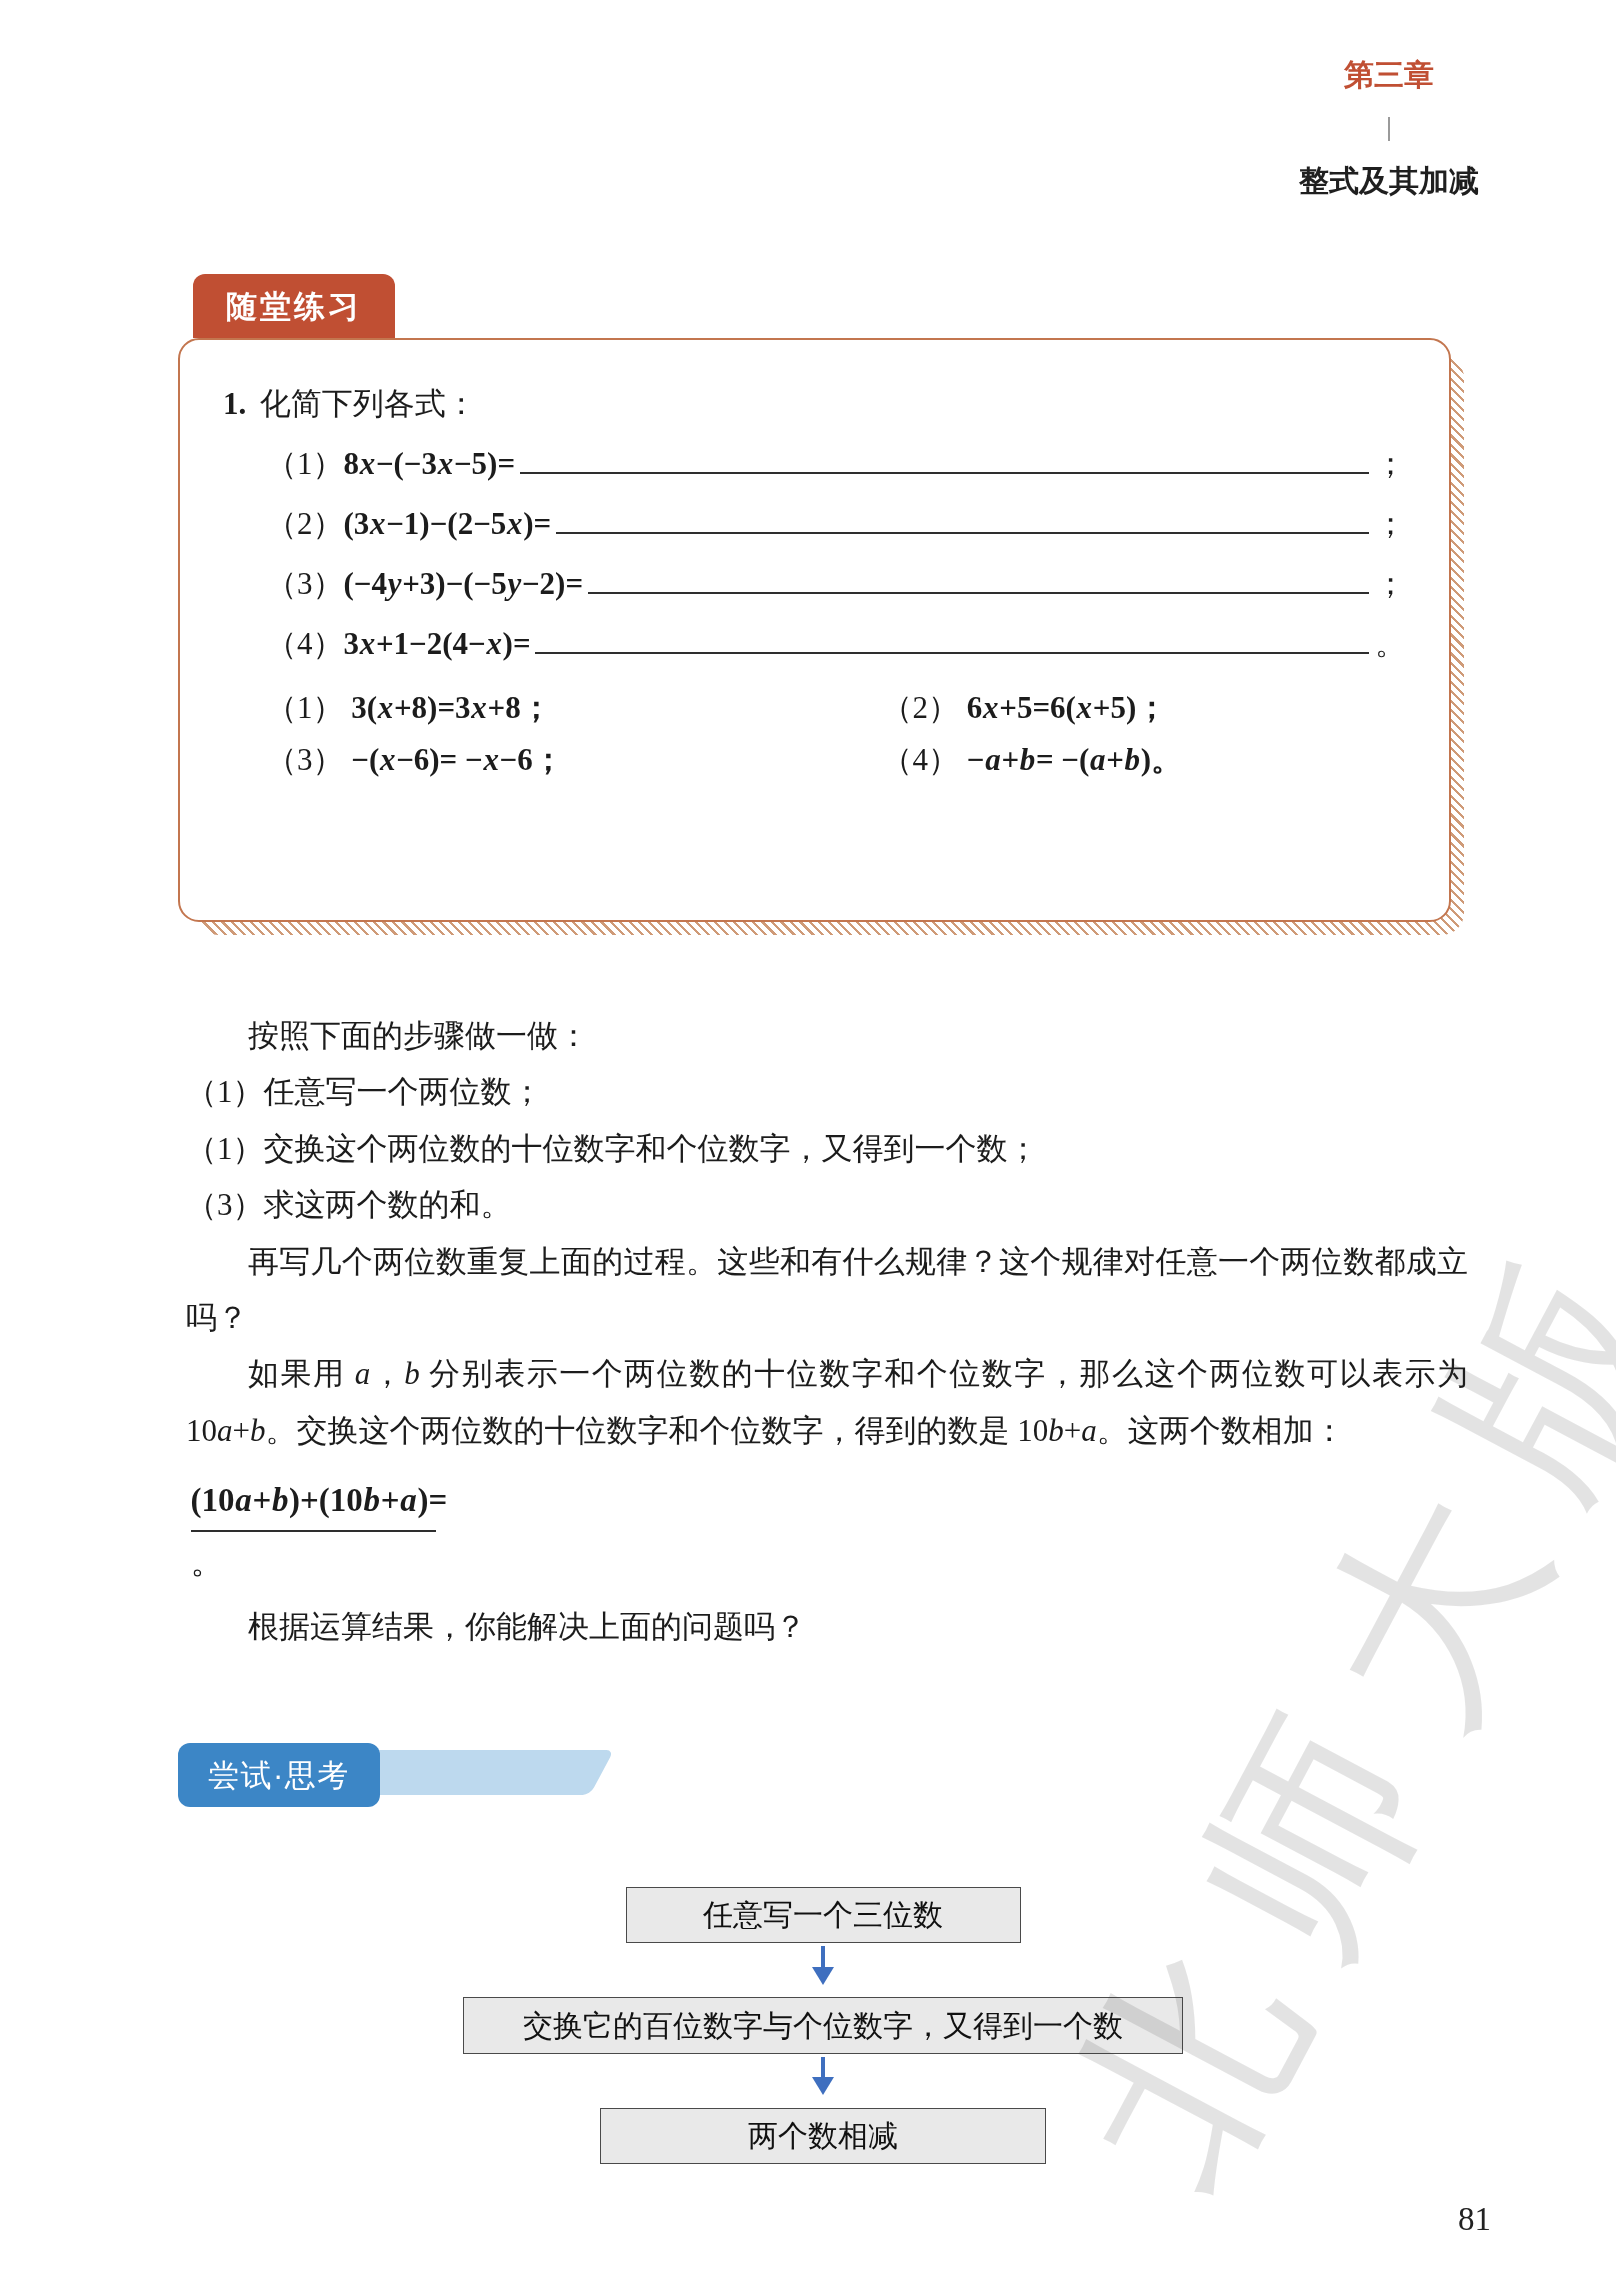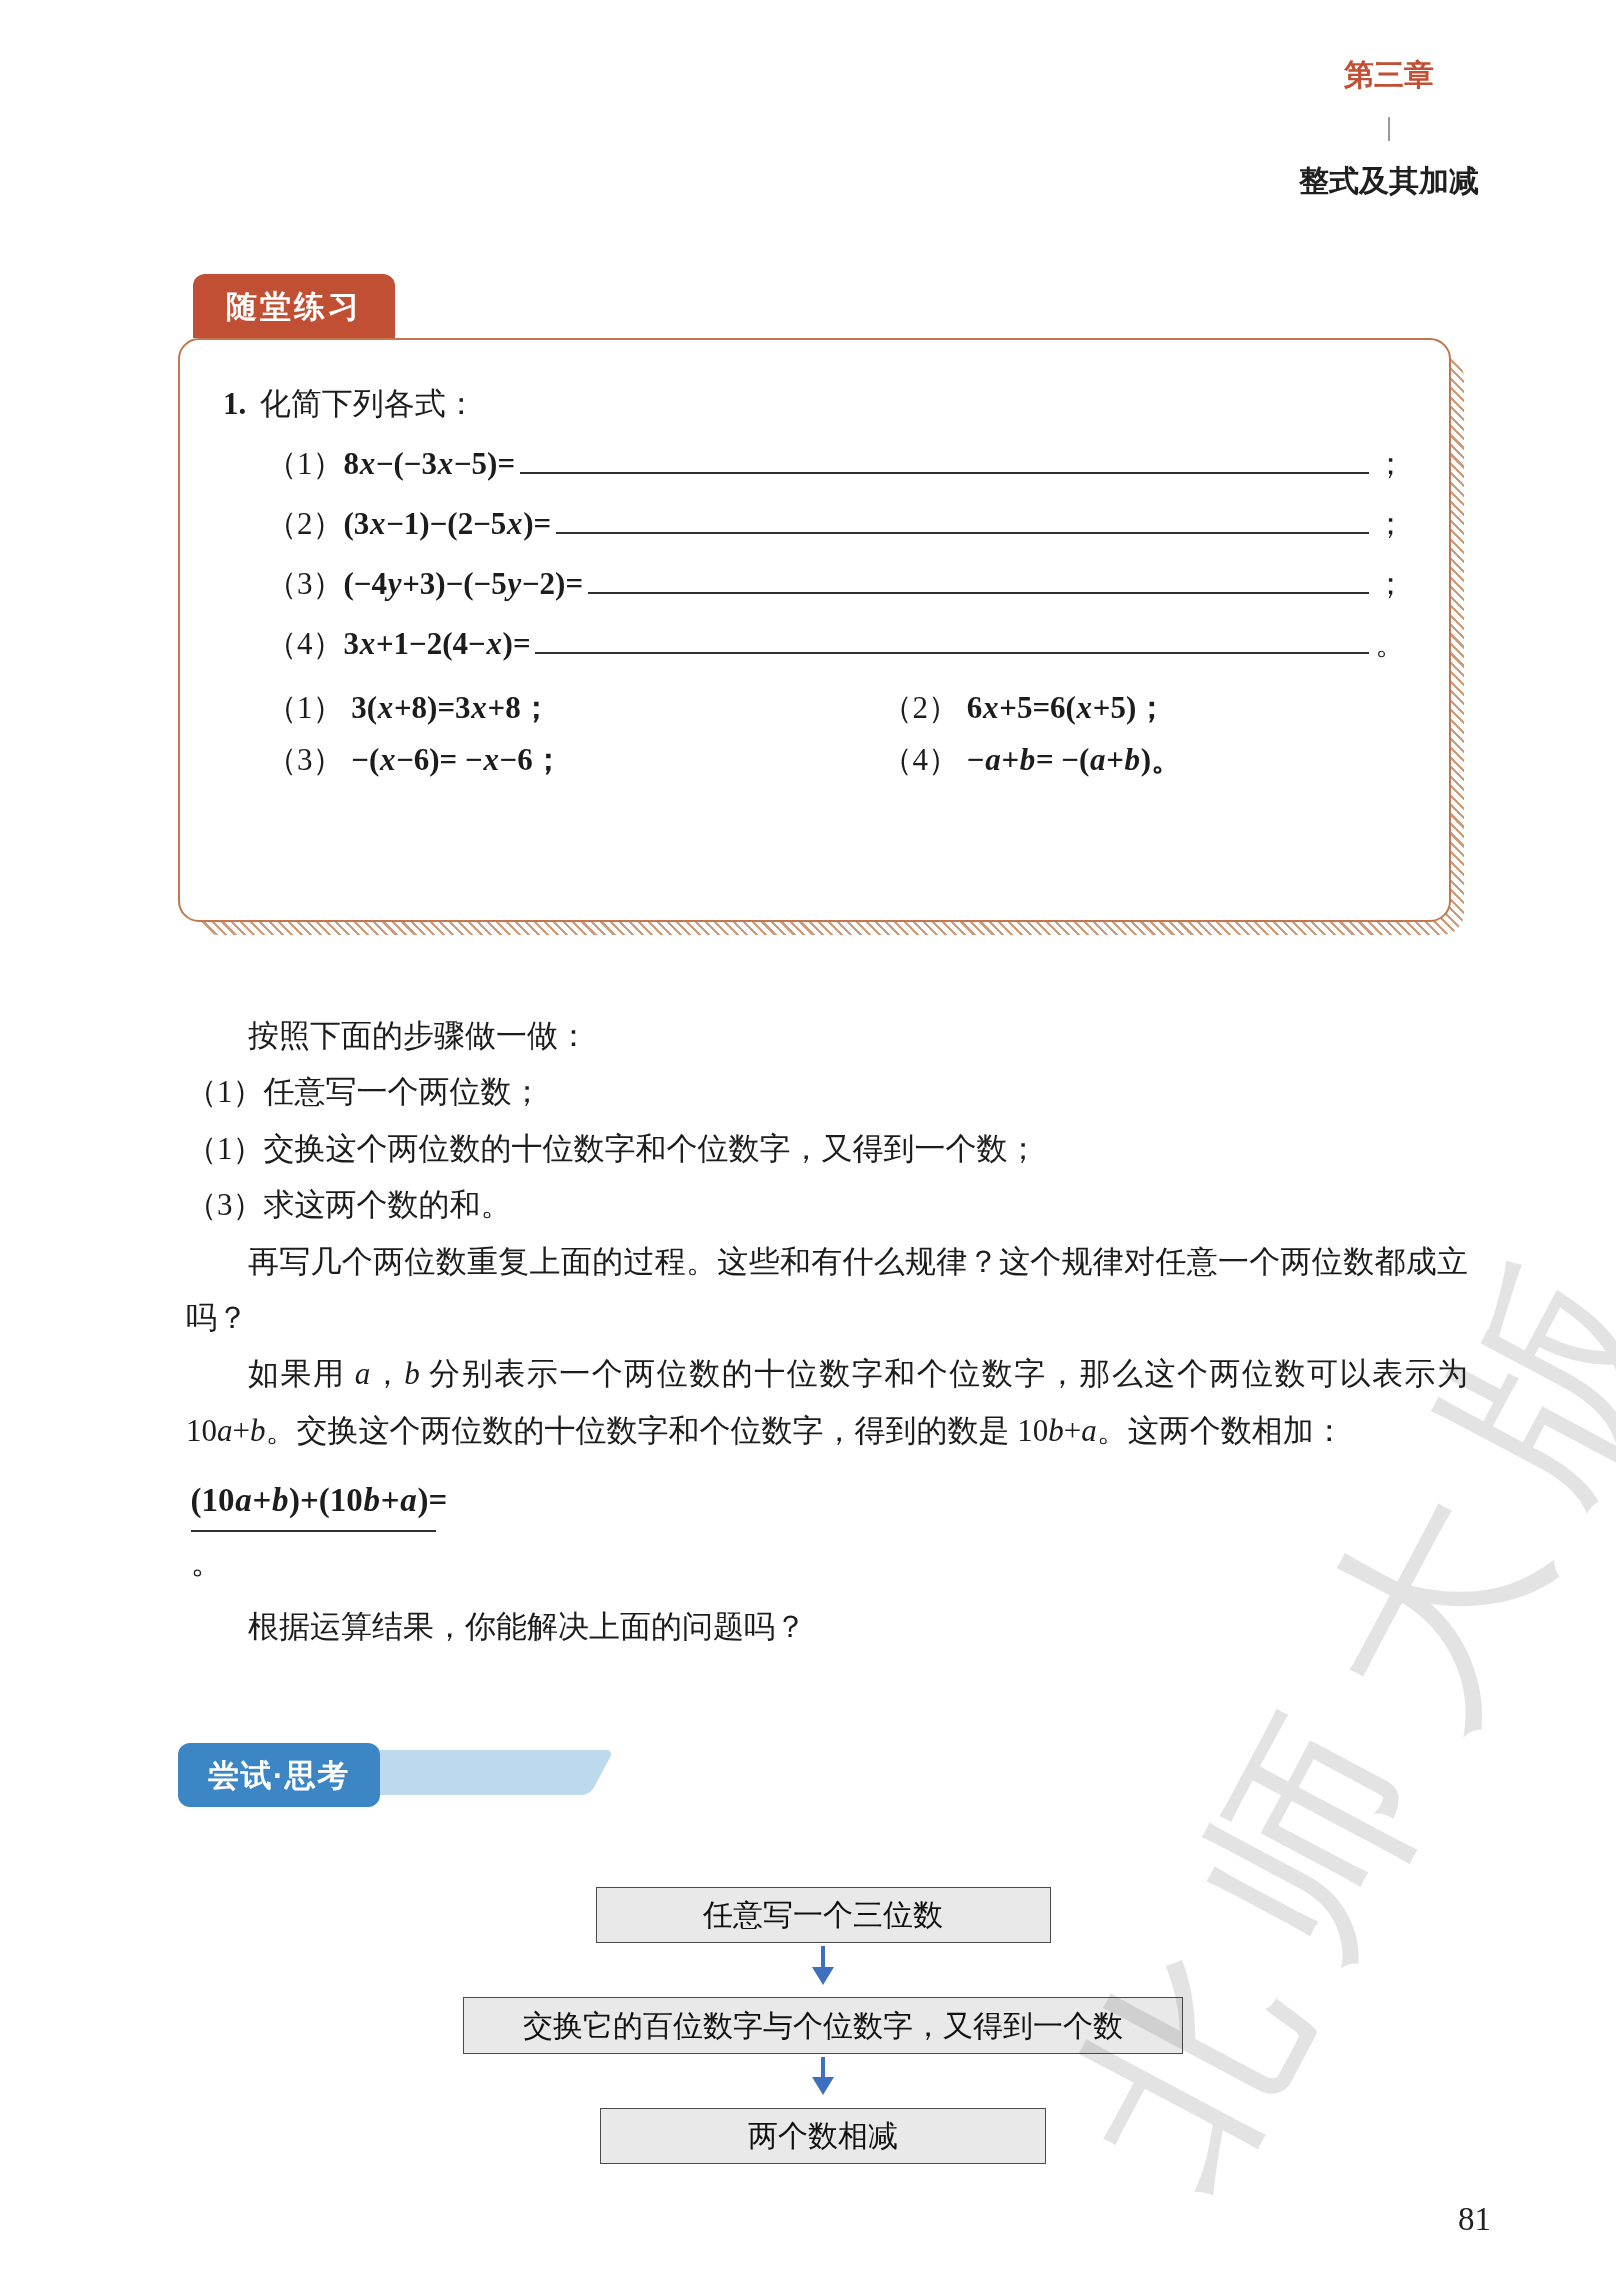--- a/index.html
+++ b/index.html
@@ -65,31 +65,31 @@
   
   .tt-wrap { position:absolute; left:178px; top:1743px; height:62px; width:520px; }
   .tt-accent {
     position:absolute; left:97px; top:7.4px; width:327px; height:45px;
     background:var(--tab-blue-light,#bdd9ee); transform:skewX(-28deg); border-radius:7.4px;
   }
   .tt-tab {
     position:relative; display:inline-block;
     background:var(--tab-blue,#3c86c6); color:#fff;
     font-family:"Liberation Sans","DejaVu Sans",sans-serif;
-    font-size:31px; font-weight:bold; letter-spacing:1.5px;
+    font-size:31px; font-weight:normal; letter-spacing:1.5px;
     padding:12px 30px 10.4px; border-radius:12px;
   }
 
   
   .flowchart { position:absolute; left:15px; top:1887px; width:1616px; display:flex; flex-direction:column; align-items:center; }
   .fbox {
     background:#e9e9e9; border:1.5px solid #4a4a4a; text-align:center;
     font-size:30px; padding:7.4px 0 6px; color:#111;
   }
-  .fbox.b1 { width:455px; }
+  .fbox.b1 { width:395px; }
   .fbox.b2 { width:720px; }
   .fbox.b3 { width:446px; }
   .flow-arrow { position:relative; width:4.5px; height:33px; background:var(--arrow-blue,#3f6fbf); margin:3px 0 18px; }
   .flow-arrow::after {
     content:""; position:absolute; left:50%; bottom:-16.4px; transform:translateX(-50%);
     border:11px solid transparent; border-top:18px solid var(--arrow-blue,#3f6fbf);
   }
 
   
   .watermark {

